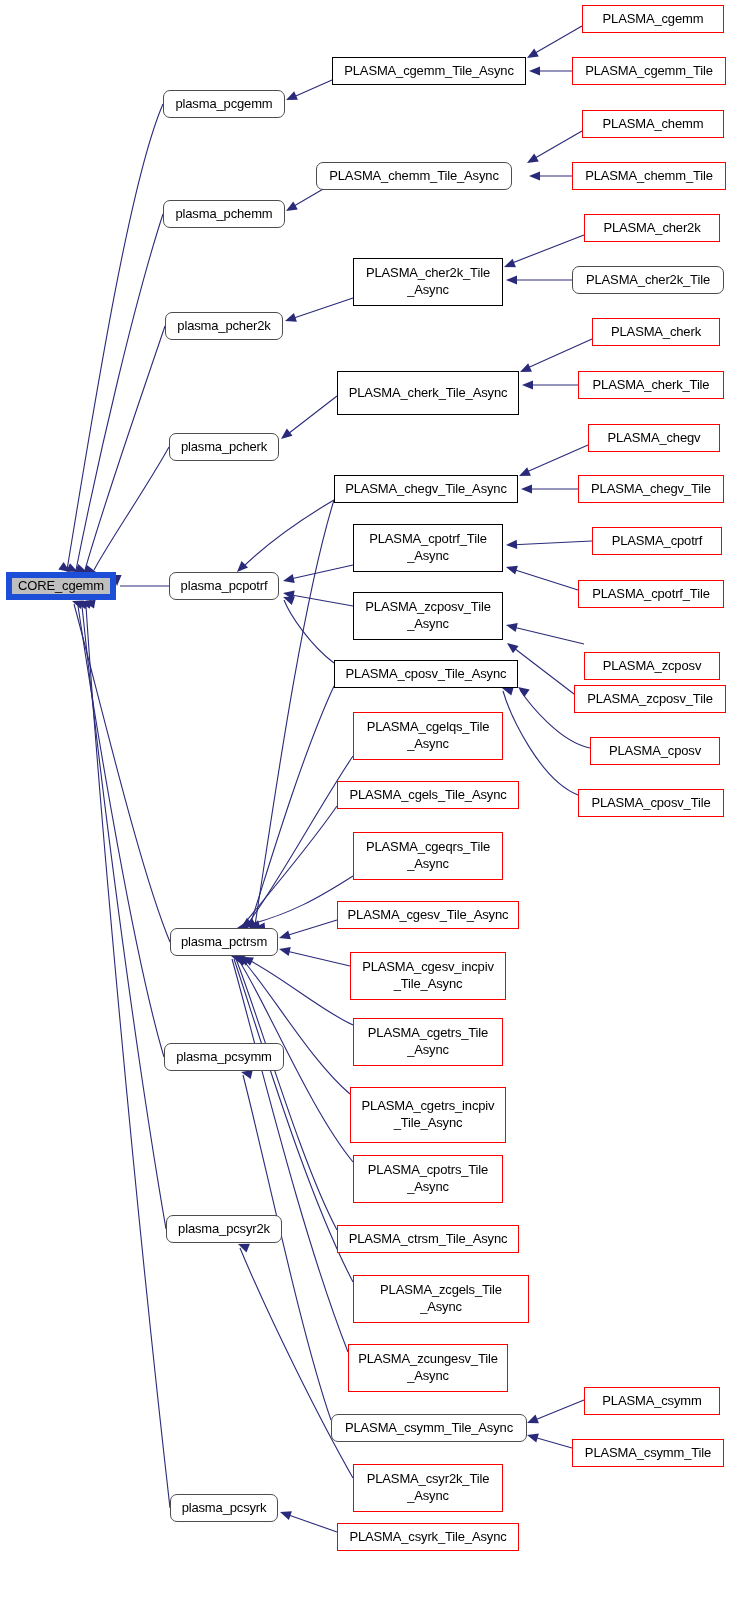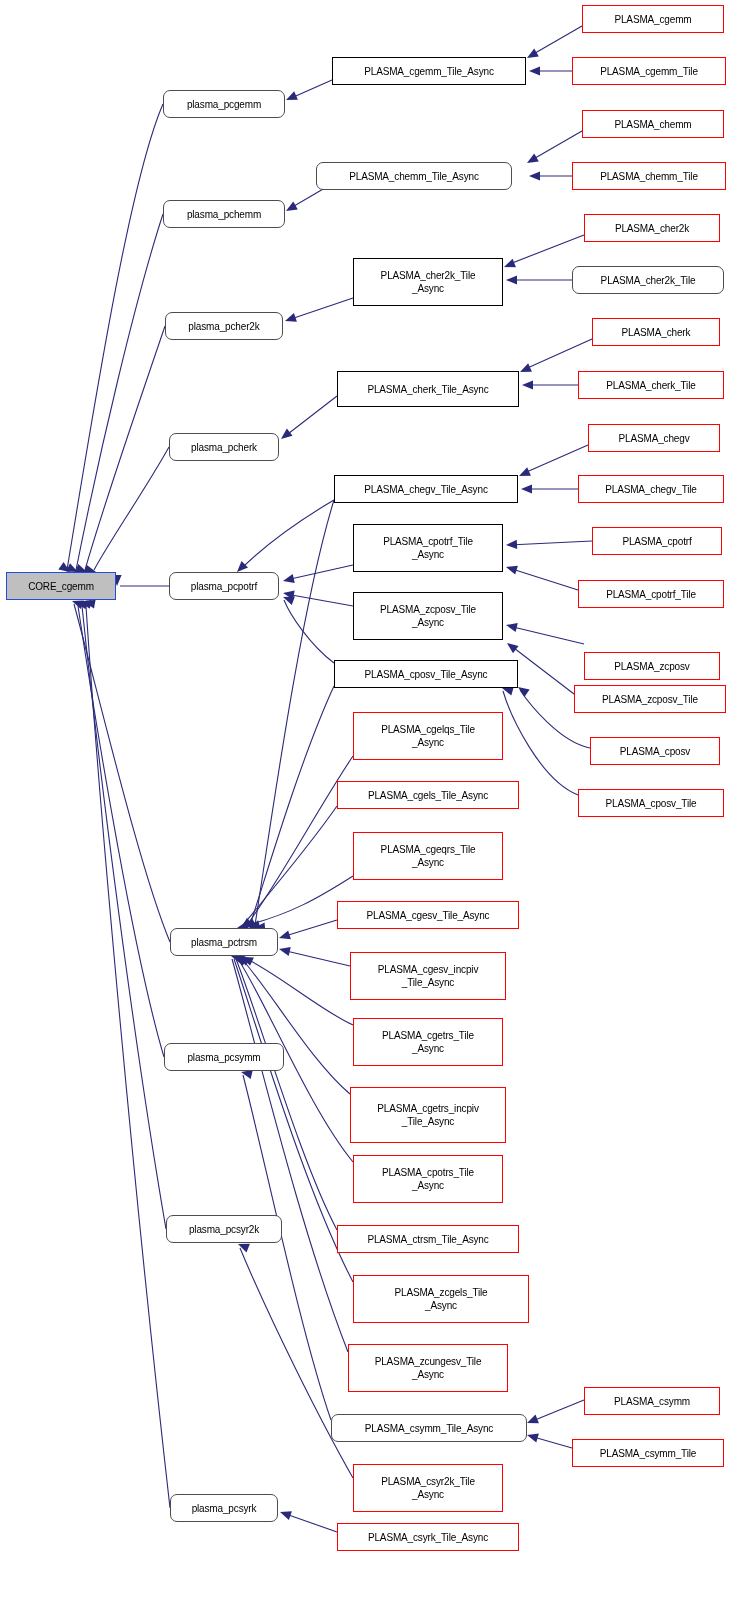--- a/index.html
+++ b/index.html
@@ -24,34 +24,34 @@
     height: 1599px;
     pointer-events: none;
   }
   .node {
     position: absolute;
     box-sizing: border-box;
     display: flex;
     align-items: center;
     justify-content: center;
     text-align: center;
-    font-size: 10px;
+    font-size: 13px;
     line-height: 1.30;
     color: #000000;
     background: #ffffff;
     border: 1px solid #000000;
     white-space: pre-line;
     letter-spacing: -0.15px;
     padding: 0 2px;
   }
   .node.red {
     border-color: #ff0000;
   }
   .node.gray {
-    border: 1px solid #1d4ed8;
+    border: 6px solid #1d4ed8;
     background: #bfbfbf;
   }
   .node.darkbd {
     border-color: #4d4d4d;
     border-radius: 7px;
   }
   .node-label {
     display: block;
     width: 100%;
   }
@@ -171,21 +171,21 @@
     <div class="node darkbd" style="left: 169px; top: 433px; width: 110px; height: 28px;"><span class="node-label">plasma_pcherk</span></div>
     <div class="node darkbd" style="left: 169px; top: 572px; width: 110px; height: 28px; align-items: center;"><span class="node-label">plasma_pcpotrf</span></div>
     <div class="node darkbd" style="left: 170px; top: 928px; width: 108px; height: 28px;"><span class="node-label">plasma_pctrsm</span></div>
     <div class="node darkbd" style="left: 164px; top: 1043px; width: 120px; height: 28px;"><span class="node-label">plasma_pcsymm</span></div>
     <div class="node darkbd" style="left: 166px; top: 1215px; width: 116px; height: 28px;"><span class="node-label">plasma_pcsyr2k</span></div>
     <div class="node darkbd" style="left: 170px; top: 1494px; width: 108px; height: 28px;"><span class="node-label">plasma_pcsyrk</span></div>
     <div class="node " style="left: 332px; top: 57px; width: 194px; height: 28px;"><span class="node-label">PLASMA_cgemm_Tile_Async</span></div>
     <div class="node darkbd" style="left: 316px; top: 162px; width: 196px; height: 28px;"><span class="node-label">PLASMA_chemm_Tile_Async</span></div>
     <div class="node " style="left: 353px; top: 258px; width: 150px; height: 48px;"><span class="node-label">PLASMA_cher2k_Tile
 _Async</span></div>
-    <div class="node " style="left: 337px; top: 371px; width: 182px; height: 36px;"><span class="node-label">PLASMA_cherk_Tile_Async</span></div>
+    <div class="node " style="left: 337px; top: 371px; width: 182px; height: 44px;"><span class="node-label">PLASMA_cherk_Tile_Async</span></div>
     <div class="node " style="left: 334px; top: 475px; width: 184px; height: 28px;"><span class="node-label">PLASMA_chegv_Tile_Async</span></div>
     <div class="node " style="left: 353px; top: 524px; width: 150px; height: 48px;"><span class="node-label">PLASMA_cpotrf_Tile
 _Async</span></div>
     <div class="node " style="left: 353px; top: 592px; width: 150px; height: 48px;"><span class="node-label">PLASMA_zcposv_Tile
 _Async</span></div>
     <div class="node " style="left: 334px; top: 660px; width: 184px; height: 28px;"><span class="node-label">PLASMA_cposv_Tile_Async</span></div>
     <div class="node red" style="left: 353px; top: 712px; width: 150px; height: 48px;"><span class="node-label">PLASMA_cgelqs_Tile
 _Async</span></div>
     <div class="node red" style="left: 337px; top: 781px; width: 182px; height: 28px;"><span class="node-label">PLASMA_cgels_Tile_Async</span></div>
     <div class="node red" style="left: 353px; top: 832px; width: 150px; height: 48px;"><span class="node-label">PLASMA_cgeqrs_Tile

